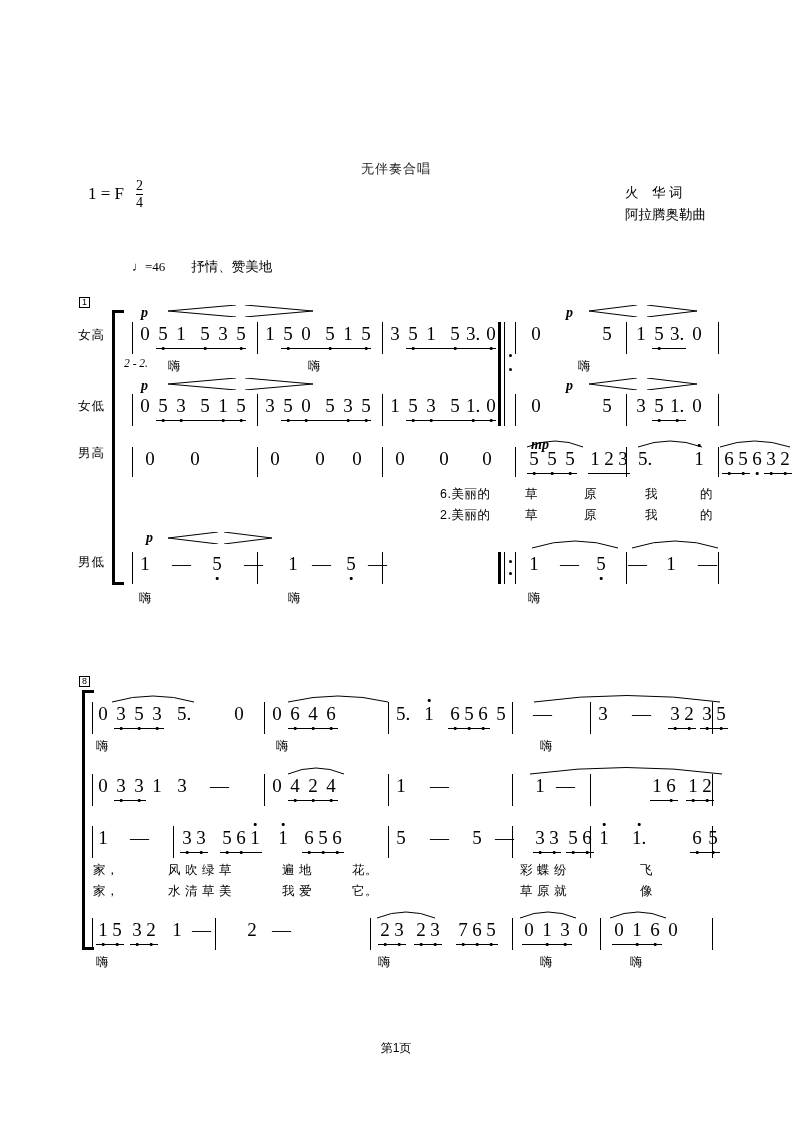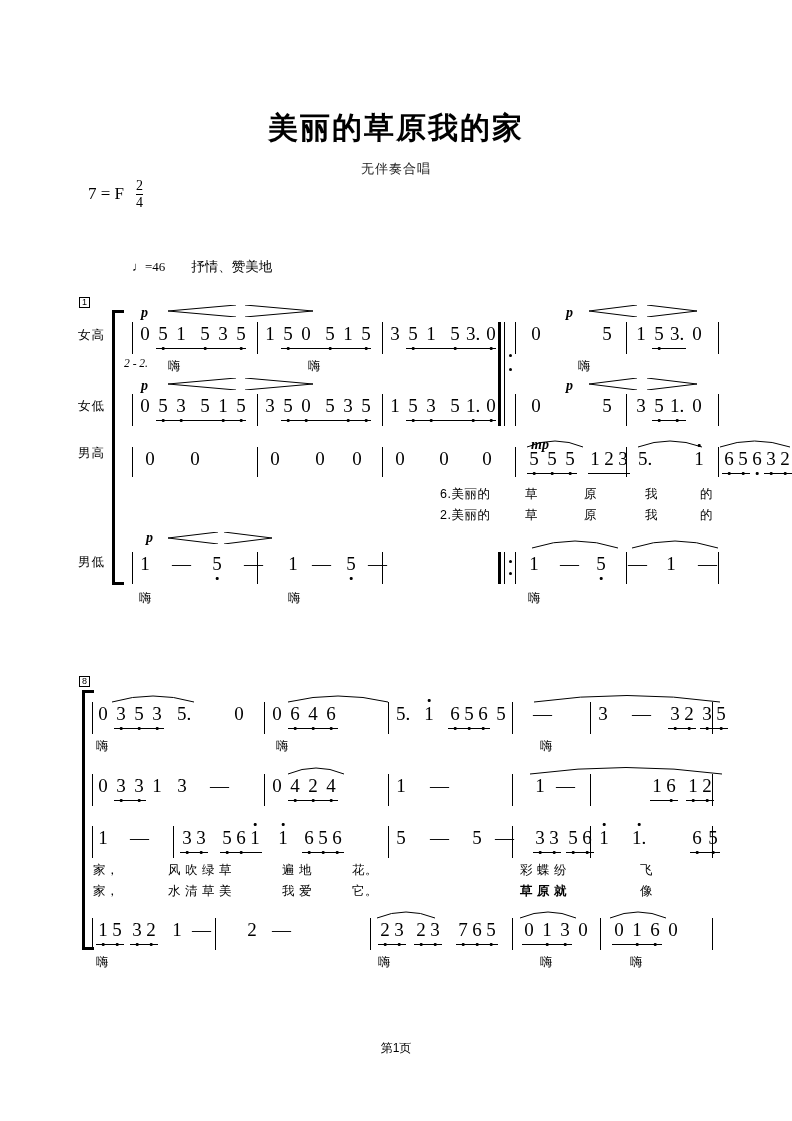--- a/index.html
+++ b/index.html
@@ -265,31 +265,34 @@
     font-weight: bold;
     letter-spacing: 1px;
     color: #111;
   }
 </style>
 </head>
 <body>
 
 <div class="page">
 
-  <div class="title">美丽的草原我的家</div>
   <div class="subtitle">无伴奏合唱</div>
 
   <div class="keysig">
-    <span>7 = F</span>
+    <span>1 = F</span>
     <span class="meter">
       <span class="num">2</span>
       <span class="den">4</span>
     </span>
   </div>
 
+  <div class="credits">
+    <div>火    华 词</div>
+    <div>阿拉腾奥勒曲</div>
+  </div>
 
   <div class="tempo">
     <span class="bpm">♩=46</span>
     <span class="expr">抒情、赞美地</span>
   </div>
 
   <div class="system" style="top:0;">
 
     <div class="sysnum" style="top:297px; left:79px;">1</div>
 
@@ -753,21 +756,21 @@
       <span class="lw" style="left:282px;">遍 地</span>
       <span class="lw" style="left:352px;">花。</span>
       <span class="lw" style="left:520px;">彩 蝶 纷</span>
       <span class="lw" style="left:640px;">飞</span>
     </div>
     <div class="lyric" style="top:883px; left:0;">
       <span class="lw" style="left:93px;">家，</span>
       <span class="lw" style="left:168px;">水 清 草 美</span>
       <span class="lw" style="left:282px;">我 爱</span>
       <span class="lw" style="left:352px;">它。</span>
-      <span class="lw" style="left:520px;font-weight:bold;">草 原 就</span>
+      <span class="lw" style="left:520px;">草 原 就</span>
       <span class="lw" style="left:640px;">像</span>
     </div>
 
     <div class="barline" style="top:918px; left:92px; height:32px;"></div>
     <div class="barline" style="top:918px; left:215px; height:32px;"></div>
     <div class="barline" style="top:918px; left:370px; height:32px;"></div>
     <div class="barline" style="top:918px; left:512px; height:32px;"></div>
     <div class="barline" style="top:918px; left:600px; height:32px;"></div>
     <div class="barline" style="top:918px; left:712px; height:32px;"></div>
 

